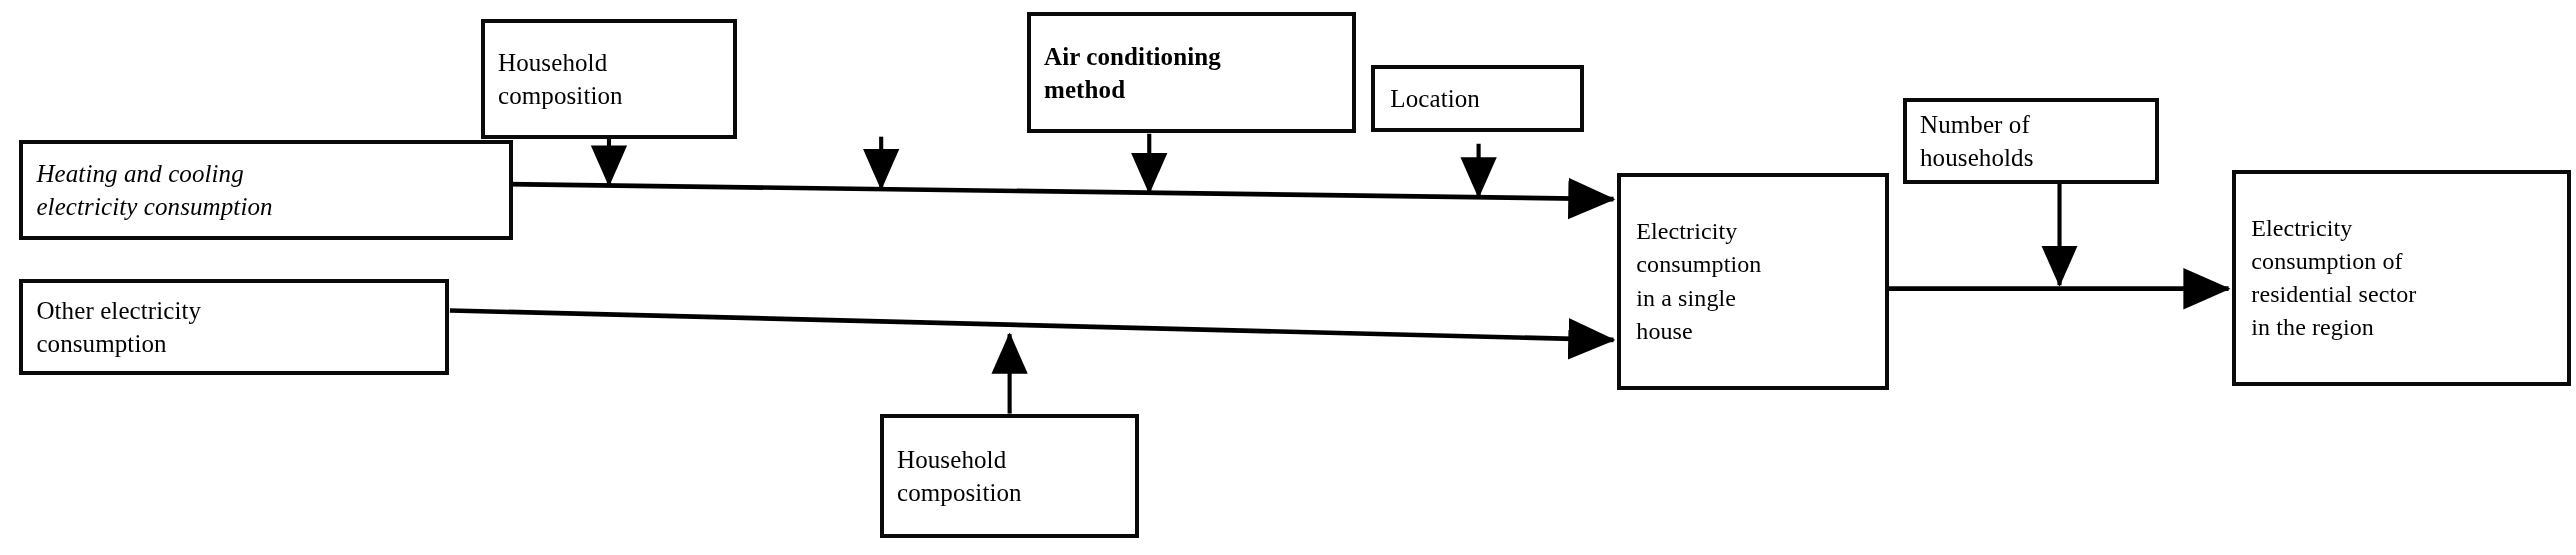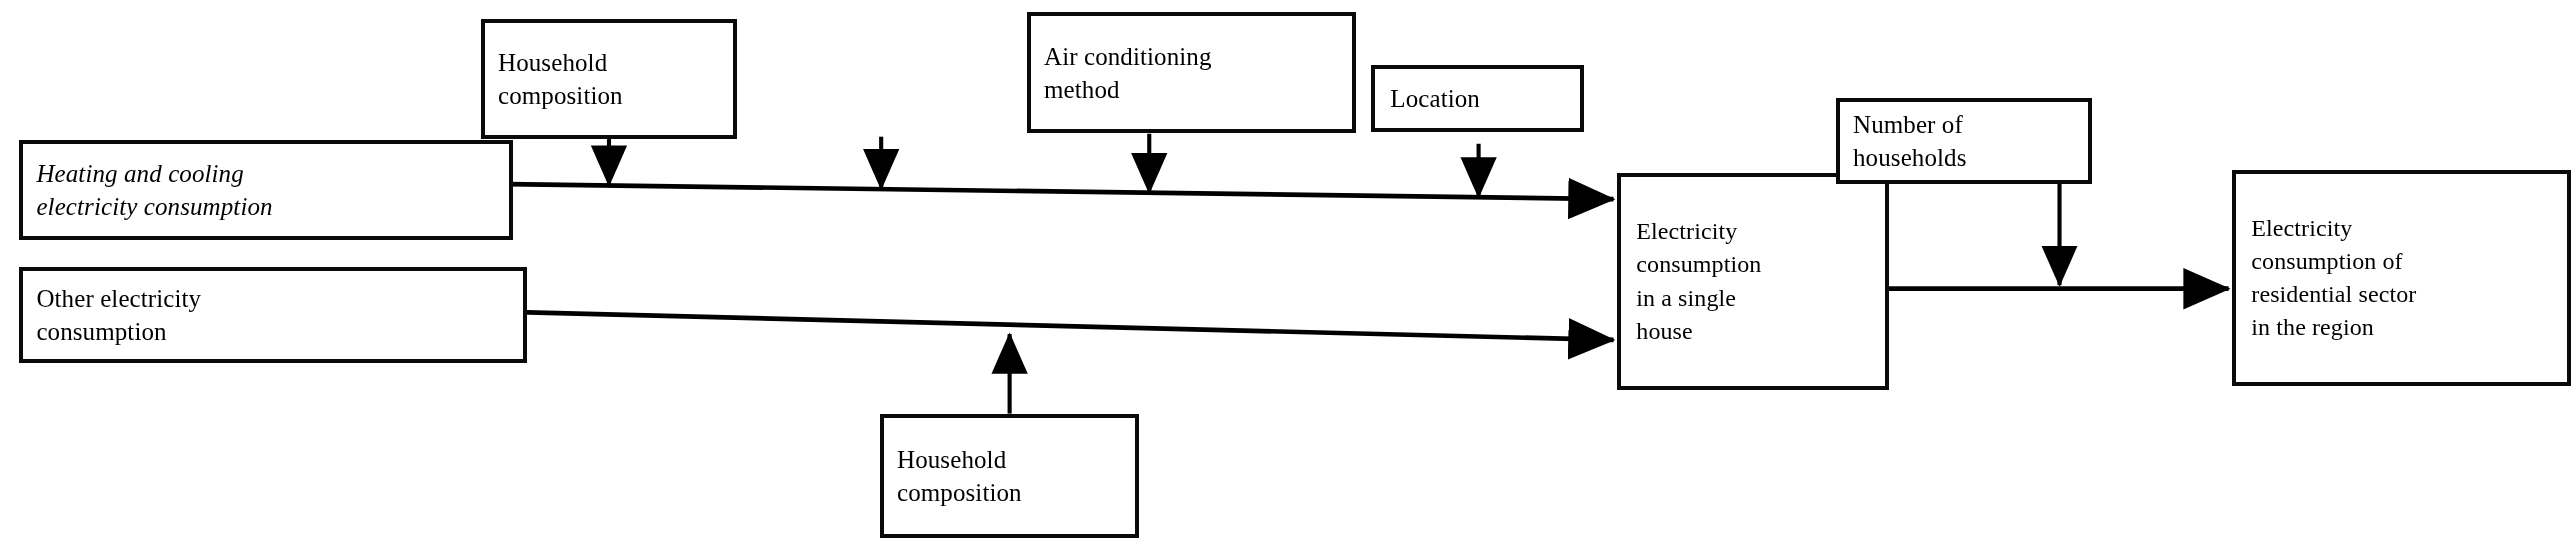--- a/index.html
+++ b/index.html
@@ -32,27 +32,27 @@
     color: #000000;
     font-family: "Liberation Serif", "DejaVu Serif", serif;
     font-size: 25px;
     line-height: 1.32;
     padding: 0 8.3px 0 13px;
     white-space: pre-line;
     letter-spacing: 0.1px;
   }
   
   #node-heating-cooling   { left: 19.4px;  top: 140px; width: 494px; height: 100px; font-style: italic; }
-  #node-other-electricity { left: 19.4px;  top: 267px; width: 508px; height: 96px; }
+  #node-other-electricity { left: 19.4px;  top: 279px; width: 430px; height: 96px; }
   #node-household-top     { left: 481px; top: 19.4px;  width: 256px; height: 120px; }
   #node-housing-perf      { left: 754px;top: 15.3px;  width: 255px; height: 121px; }
-  #node-air-cond          { left: 1027px;top: 12.4px;  width: 329px; height: 121px; }
+  #node-air-cond          { left: 1027px;top: 12.4px;  width: 329px; height: 121px; font-weight: bold; }
   #node-location          { left: 1371px;top: 65px; width: 213px; height: 67px; }
   #node-single-house      { left: 1617px;top: 173px; width: 272px; height: 217px; }
-  #node-num-households    { left: 1836px;top: 98px; width: 256px; height: 86px; }
+  #node-num-households    { left: 1903px;top: 98px; width: 256px; height: 86px; }
   #node-region            { left: 2232px;top: 170px; width: 339px; height: 216px; }
   #node-household-bottom  { left: 880px;top: 414px; width: 259px; height: 124px; }
 
   #node-single-house .node-label { font-size: 24px; line-height: 1.38; padding-left: 15.3px; }
   #node-region .node-label       { font-size: 24px; line-height: 1.38; padding-left: 15.3px; }
   #node-location .node-label     { padding-left: 15.3px; }
 
   
   #edges {
     position: absolute;

